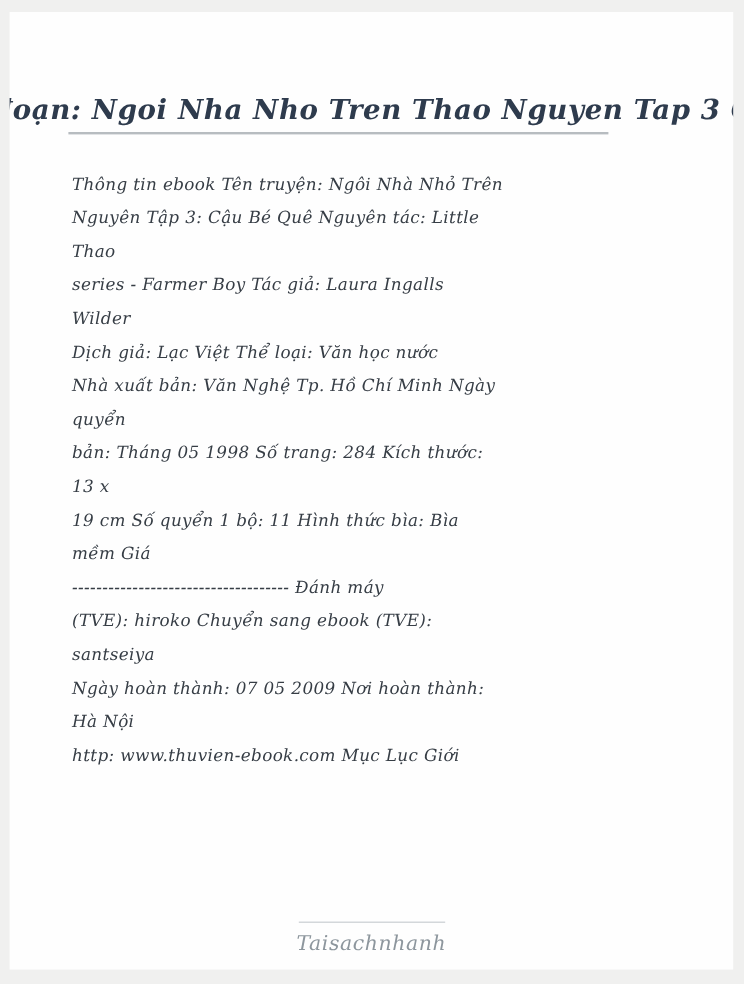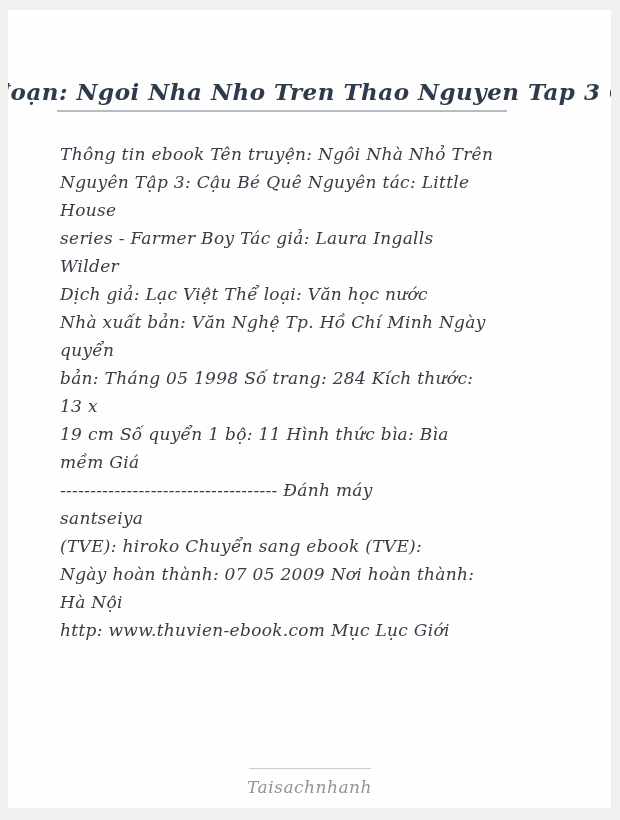--- a/index.html
+++ b/index.html
@@ -42,21 +42,21 @@
     left: 49px;
     width: 450px;
     height: 2px;
     background: #b7bcc0;
   }
   .body-text {
     position: absolute;
     top: 130px;
     left: 52px;
     width: 520px;
-    font-size: 17px;
+    font-size: 14px;
     font-style: italic;
     color: #363d45;
   }
   .body-line {
     height: 28px;
     line-height: 28px;
     white-space: nowrap;
     letter-spacing: 0.3px;
   }
   .footer {
@@ -86,33 +86,33 @@
 <div class="frame">
   <div class="paper">
 
     <div class="page-title">đoạn: Ngoi Nha Nho Tren Thao Nguyen Tap 3 Cau Be Que Laura Ingalls Wilder</div>
 
     <div class="title-divider"></div>
 
     <div class="body-text">
       <div class="body-line">Thông tin ebook Tên truyện: Ngôi Nhà Nhỏ Trên</div>
       <div class="body-line">Nguyên Tập 3: Cậu Bé Quê Nguyên tác: Little</div>
-      <div class="body-line">House</div>
+      <div class="body-line">Thao</div>
       <div class="body-line">series - Farmer Boy Tác giả: Laura Ingalls</div>
       <div class="body-line">Wilder</div>
       <div class="body-line">Dịch giả: Lạc Việt Thể loại: Văn học nước</div>
       <div class="body-line">Nhà xuất bản: Văn Nghệ Tp. Hồ Chí Minh Ngày</div>
       <div class="body-line">quyển</div>
       <div class="body-line">bản: Tháng 05 1998 Số trang: 284 Kích thước:</div>
       <div class="body-line">13 x</div>
       <div class="body-line">19 cm Số quyển 1 bộ: 11 Hình thức bìa: Bìa</div>
       <div class="body-line">mềm Giá</div>
       <div class="body-line">------------------------------------ Đánh máy</div>
+      <div class="body-line">(TVE): hiroko Chuyển sang ebook (TVE):</div>
       <div class="body-line">santseiya</div>
-      <div class="body-line">(TVE): hiroko Chuyển sang ebook (TVE):</div>
       <div class="body-line">Ngày hoàn thành: 07 05 2009 Nơi hoàn thành:</div>
       <div class="body-line">Hà Nội</div>
       <div class="body-line">http: www.thuvien-ebook.com Mục Lục Giới</div>
     </div>
 
     <div class="footer">
       <div class="footer-divider"></div>
       <div class="footer-label">Taisachnhanh</div>
     </div>
 

